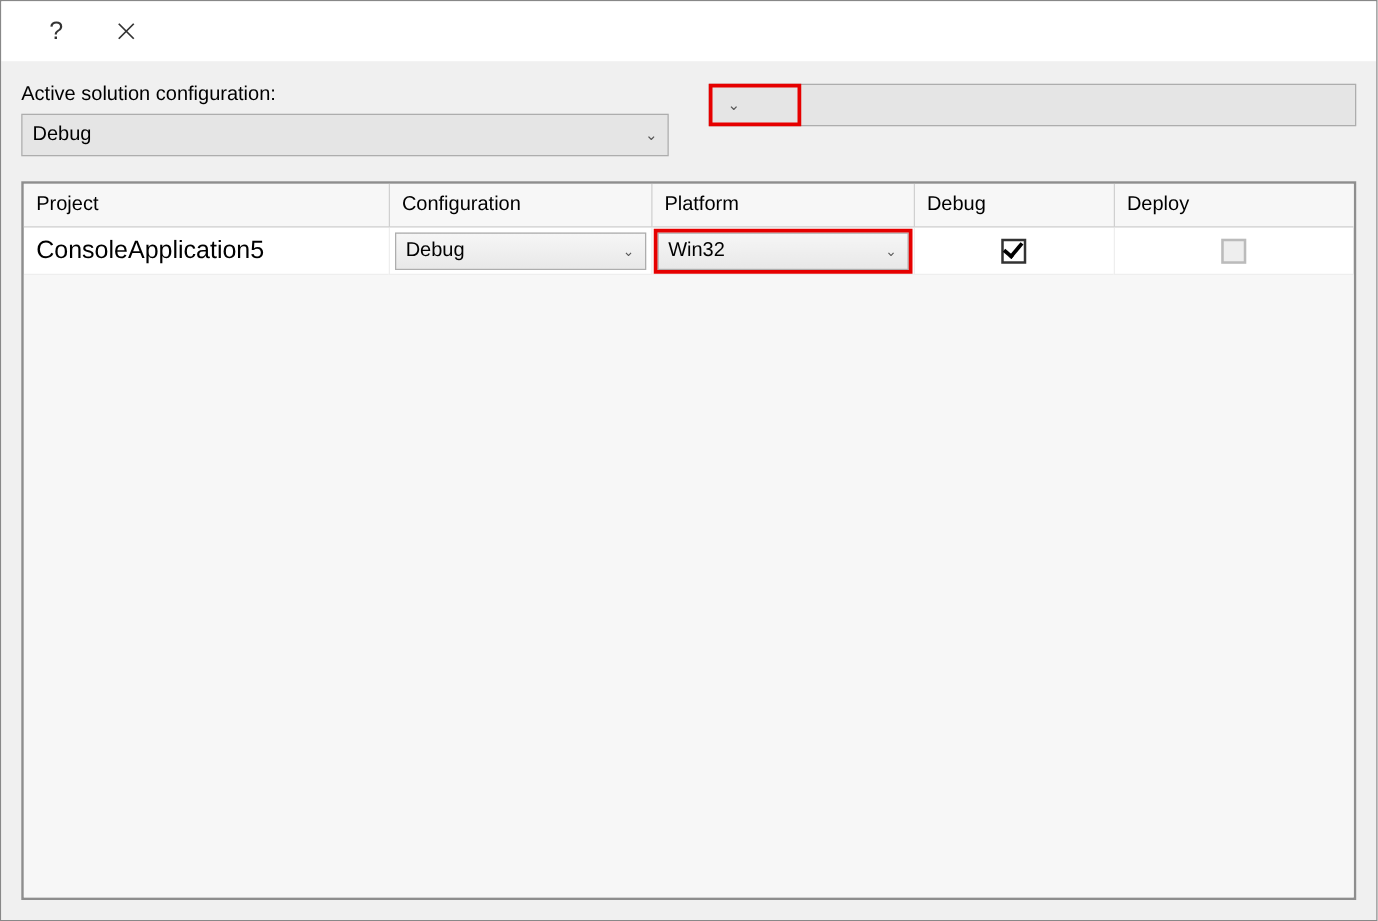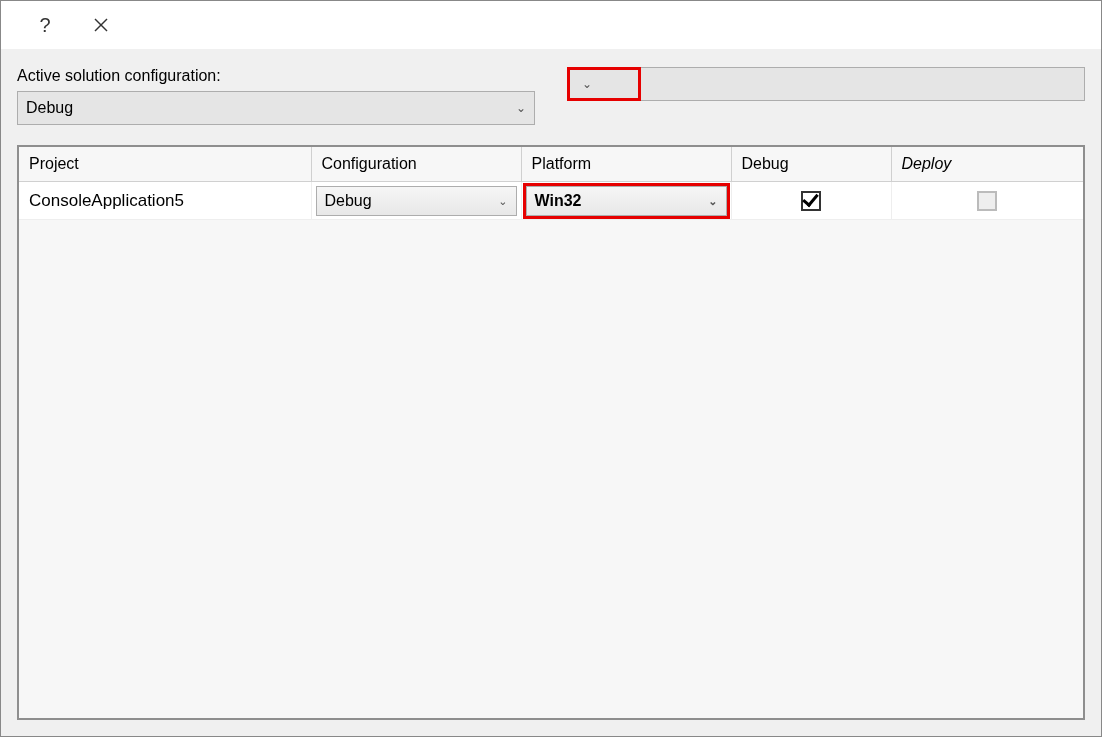--- a/index.html
+++ b/index.html
@@ -110,37 +110,37 @@
   }
   thead th {
     text-align: left;
     font-weight: normal;
     font-size: 16px;
     padding: 8px 10px;
     background: #f7f7f7;
     border-right: 1px solid #d0d0d0;
     border-bottom: 1px solid #d0d0d0;
   }
-  thead th:last-child { border-right: none; font-style: italic; }
+  thead th:last-child { border-right: none; }
   tbody td {
     padding: 0;
     border-right: 1px solid #eee;
     height: 38px;
     vertical-align: middle;
   }
   tbody td:last-child { border-right: none; }
   tbody tr { border-bottom: 1px solid #eee; }
 
   .col-project  { width: 292px; }
   .col-config   { width: 210px; }
   .col-platform { width: 210px; }
   .col-build    { width: 160px; }
   .col-deploy   { width: auto; }
 
-  .cell-text { padding: 0 10px; font-size: 17px; }
+  .cell-text { padding: 0 10px; font-size: 20px; }
 
   .cell-dd {
     margin: 2px 4px;
     height: 30px;
     background: linear-gradient(#f6f6f6, #e8e8e8);
     border: 1px solid #adadad;
     display: flex;
     align-items: center;
     padding: 0 8px;
     font-size: 16px;
@@ -150,21 +150,20 @@
     position: absolute;
     right: 8px;
     top: 50%;
     transform: translateY(-50%);
     font-size: 11px;
     color: #555;
   }
   .cell-dd.red-outline {
     outline: 3px solid #e60000;
     outline-offset: 0;
-    font-weight: bold;
   }
 
   .cell-center { text-align: center; }
   .chk {
     display: inline-block;
     width: 20px;
     height: 20px;
     border: 2px solid #333;
     background: #fff;
     position: relative;

